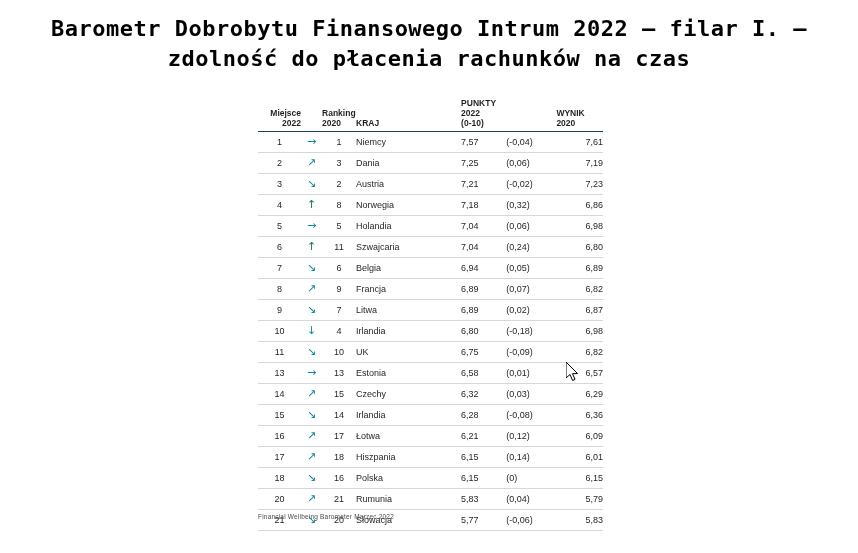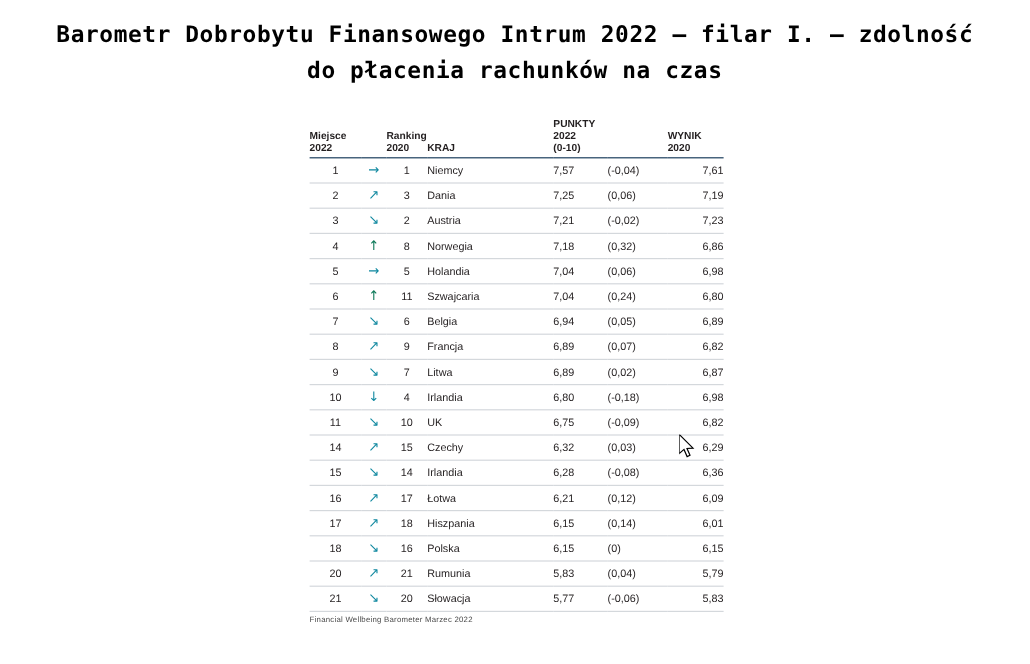--- a/index.html
+++ b/index.html
@@ -9,21 +9,21 @@
   body {
     width: 858px;
     height: 553px;
     background: #ffffff;
     font-family: "Liberation Sans", sans-serif;
     overflow: hidden;
     position: relative;
   }
   .page-title {
     font-family: "DejaVu Sans Mono", monospace;
-    font-size: 19px;
+    font-size: 22px;
     font-weight: bold;
     color: #000000;
     text-align: center;
     line-height: 30px;
     letter-spacing: 0.5px;
     padding: 14px 40px 0 40px;
     white-space: pre-wrap;
   }
   .table-wrap {
     position: absolute;
@@ -104,21 +104,21 @@
 </style>
 </head>
 <body>
 
 <div class="page-title">Barometr Dobrobytu Finansowego Intrum 2022 – filar I. – zdolność do płacenia rachunków na czas</div>
 
 <div class="table-wrap">
   <table class="rank-table">
     <thead>
       <tr class="thead-row">
-        <th class="col-place" style="white-space: pre-line;">Miejsce
+        <th class="col-place" style="white-space: pre-line; text-align: right;">Miejsce
 2022</th>
         <th class="col-arrow" style="white-space: pre-line;"></th>
         <th class="col-rank" style="white-space: pre-line;">Ranking
 2020</th>
         <th class="col-country" style="white-space: pre-line;">KRAJ</th>
         <th class="col-points" style="white-space: pre-line;">PUNKTY 2022
 (0-10)</th>
         <th class="col-delta" style="white-space: pre-line;"></th>
         <th class="col-result" style="white-space: pre-line;">WYNIK
 2020</th>
@@ -218,20 +218,29 @@
         <tr>
           <td class="c-place">11</td>
           <td class="c-arrow"><span class="arrow down-right">↘</span></td>
           <td class="c-rank">10</td>
           <td class="c-country">UK</td>
           <td class="c-points">6,75</td>
           <td class="c-delta">(-0,09)</td>
           <td class="c-result">6,82</td>
         </tr>
         <tr>
+          <td class="c-place">13</td>
+          <td class="c-arrow"><span class="arrow right">→</span></td>
+          <td class="c-rank">13</td>
+          <td class="c-country">Estonia</td>
+          <td class="c-points">6,58</td>
+          <td class="c-delta">(0,01)</td>
+          <td class="c-result">6,57</td>
+        </tr>
+        <tr>
           <td class="c-place">14</td>
           <td class="c-arrow"><span class="arrow up-right">↗</span></td>
           <td class="c-rank">15</td>
           <td class="c-country">Czechy</td>
           <td class="c-points">6,32</td>
           <td class="c-delta">(0,03)</td>
           <td class="c-result">6,29</td>
         </tr>
         <tr>
           <td class="c-place">15</td>

